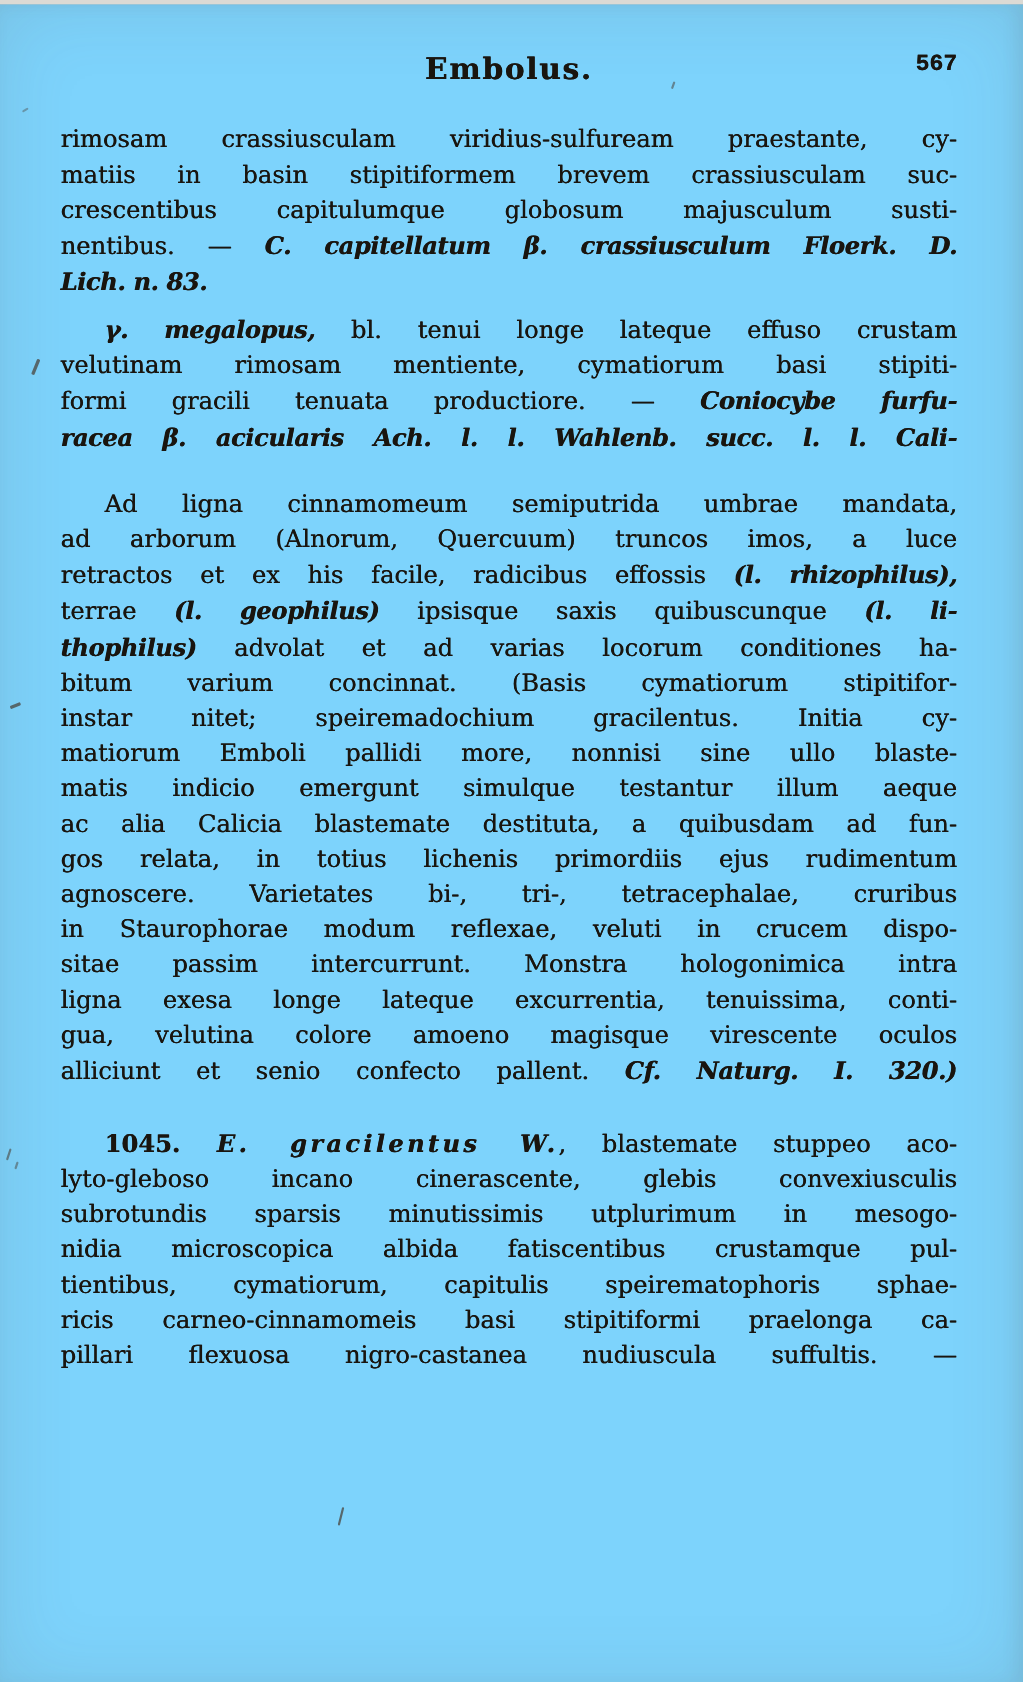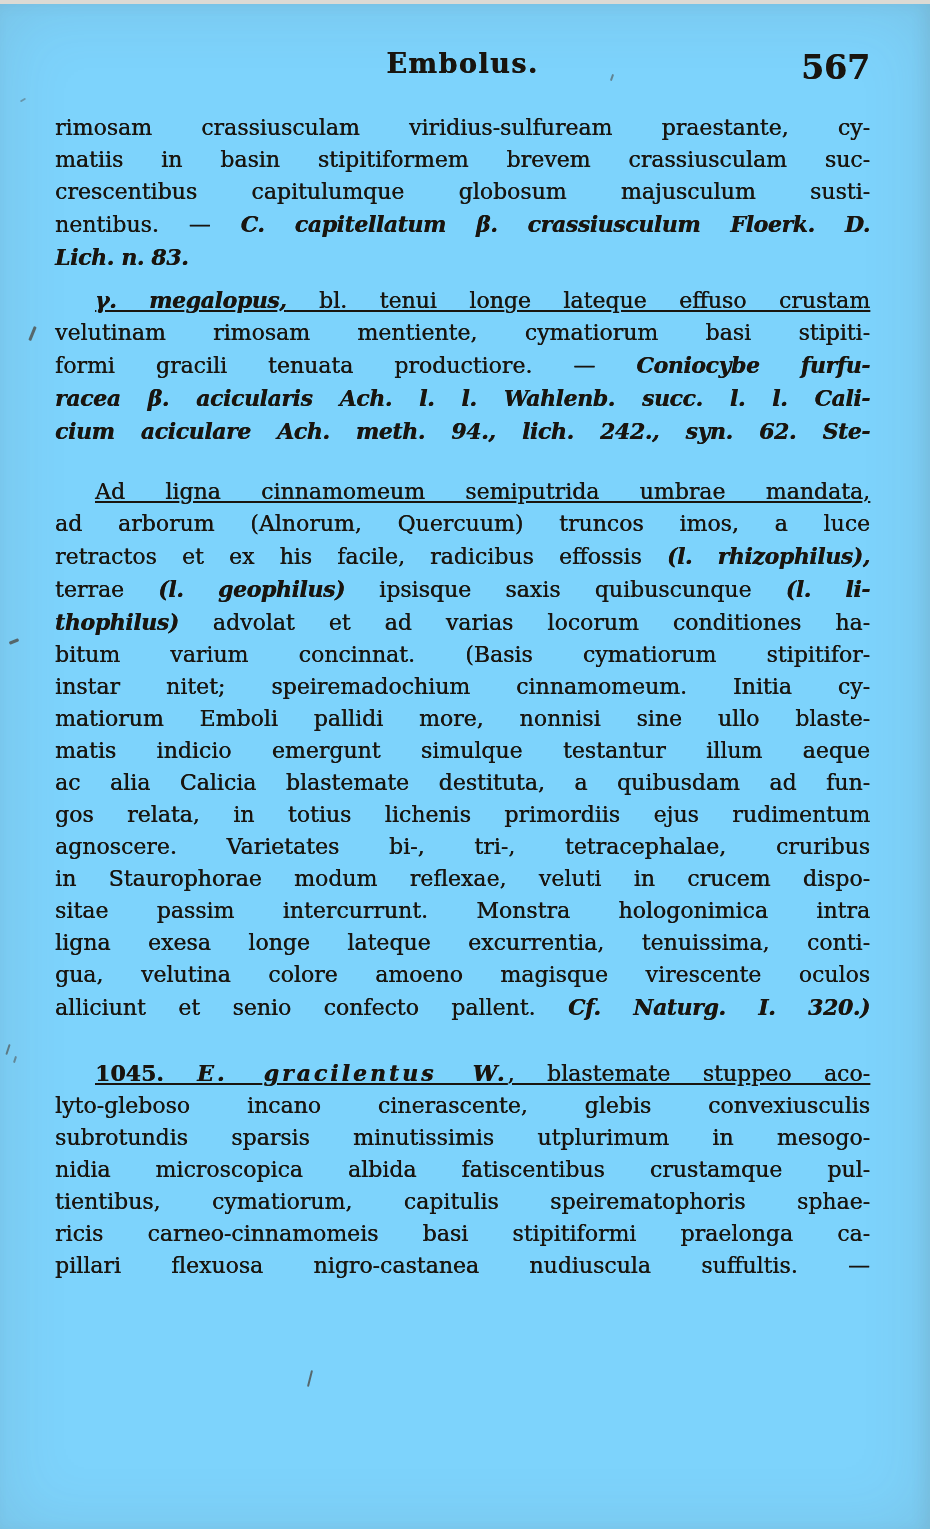--- a/index.html
+++ b/index.html
@@ -23,41 +23,42 @@
     text-align: center;
     font-weight: bold;
     font-size: 27px;
     letter-spacing: 1.5px;
     text-shadow: 0.4px 0 0 currentColor;
   }
   .page-number {
     position: absolute;
     right: 0; top: 0;
     font-weight: bold;
-    font-size: 33px;
+    font-size: 21px;
     text-shadow: 0.4px 0 0 currentColor;
+    font-family: Liberation Mono, monospace;
   }
   .page-body {
     position: absolute;
     top: 108px; left: 55px; width: 815px;
     text-shadow: 0.35px 0 0 currentColor; 
   }
   .para { margin: 0; }
   .para-megalopus    { margin-top: 10px; }
   .para-habitat      { margin-top: 28px; }
   .para-species-1045 { margin-top: 33px; }
   .line {
     font-size: 22px;
     line-height: 32px;
     text-align: justify;
     text-align-last: justify;
     white-space: normal;
   }
   .line.left { text-align-last: left; }
-  .line.indent { text-indent: 40px; text-decoration: underline; }
+  .line.indent { text-indent: 40px; }
   .seg-r  { font-style: normal; font-weight: normal; }
   .seg-b  { font-weight: bold; }
   .seg-bi { font-weight: bold; font-style: italic; letter-spacing: -0.4px; }
   .seg-bils { font-weight: bold; font-style: italic; letter-spacing: 3px; }
   
   .speck { position: absolute; background: #4a443c; opacity: 0.75; border-radius: 1px; }
   .speck-1 { left: 31px;  top: 322px;  width: 2.5px; height: 15px; transform: rotate(22deg); }
   .speck-2 { left: 9px;   top: 636px;  width: 10px;  height: 3px;  transform: rotate(-22deg); }
   .speck-3 { left: 7px;   top: 1040px; width: 2px;   height: 11px; transform: rotate(18deg); opacity: 0.6; }
   .speck-4 { left: 14px;  top: 1052px; width: 2px;   height: 7px;  transform: rotate(18deg); opacity: 0.5; }
@@ -80,30 +81,29 @@
         <div class="line"><span class="seg-r">matiis in basin stipitiformem brevem crassiusculam suc-</span></div>
         <div class="line"><span class="seg-r">crescentibus capitulumque globosum majusculum susti-</span></div>
         <div class="line"><span class="seg-r">nentibus. — </span><span class="seg-bi">C. capitellatum β. crassiusculum Floerk. D.</span></div>
         <div class="line left"><span class="seg-bi">Lich. n. 83.</span></div>
       </div>
       <div class="para para-megalopus">
         <div class="line indent"><span class="seg-bi">γ. megalopus,</span><span class="seg-r"> bl. tenui longe lateque effuso crustam</span></div>
         <div class="line"><span class="seg-r">velutinam rimosam mentiente, cymatiorum basi stipiti-</span></div>
         <div class="line"><span class="seg-r">formi gracili tenuata productiore. — </span><span class="seg-bi">Coniocybe furfu-</span></div>
         <div class="line"><span class="seg-bi">racea β. acicularis Ach. l. l. Wahlenb. succ. l. l. Cali-</span></div>
-        <div class="line"><span class="seg-bi">cium aciculare Ach. meth. 94., lich. 242., syn. 62. Ste-</span></div>
       </div>
       <div class="para para-habitat">
         <div class="line indent"><span class="seg-r">Ad ligna cinnamomeum semiputrida umbrae mandata,</span></div>
         <div class="line"><span class="seg-r">ad arborum (Alnorum, Quercuum) truncos imos, a luce</span></div>
         <div class="line"><span class="seg-r">retractos et ex his facile, radicibus effossis </span><span class="seg-bi">(l. rhizophilus),</span></div>
         <div class="line"><span class="seg-r">terrae </span><span class="seg-bi">(l. geophilus)</span><span class="seg-r"> ipsisque saxis quibuscunque </span><span class="seg-bi">(l. li-</span></div>
         <div class="line"><span class="seg-bi">thophilus)</span><span class="seg-r"> advolat et ad varias locorum conditiones ha-</span></div>
         <div class="line"><span class="seg-r">bitum varium concinnat. (Basis cymatiorum stipitifor-</span></div>
-        <div class="line"><span class="seg-r">instar nitet; speiremadochium cinnamomeum. Initia cy-</span></div>
+        <div class="line"><span class="seg-r">instar nitet; speiremadochium gracilentus. Initia cy-</span></div>
         <div class="line"><span class="seg-r">matiorum Emboli pallidi more, nonnisi sine ullo blaste-</span></div>
         <div class="line"><span class="seg-r">matis indicio emergunt simulque testantur illum aeque</span></div>
         <div class="line"><span class="seg-r">ac alia Calicia blastemate destituta, a quibusdam ad fun-</span></div>
         <div class="line"><span class="seg-r">gos relata, in totius lichenis primordiis ejus rudimentum</span></div>
         <div class="line"><span class="seg-r">agnoscere. Varietates bi-, tri-, tetracephalae, cruribus</span></div>
         <div class="line"><span class="seg-r">in Staurophorae modum reflexae, veluti in crucem dispo-</span></div>
         <div class="line"><span class="seg-r">sitae passim intercurrunt. Monstra hologonimica intra</span></div>
         <div class="line"><span class="seg-r">ligna exesa longe lateque excurrentia, tenuissima, conti-</span></div>
         <div class="line"><span class="seg-r">gua, velutina colore amoeno magisque virescente oculos</span></div>
         <div class="line"><span class="seg-r">alliciunt et senio confecto pallent. </span><span class="seg-bi">Cf. Naturg. I. 320.)</span></div>

